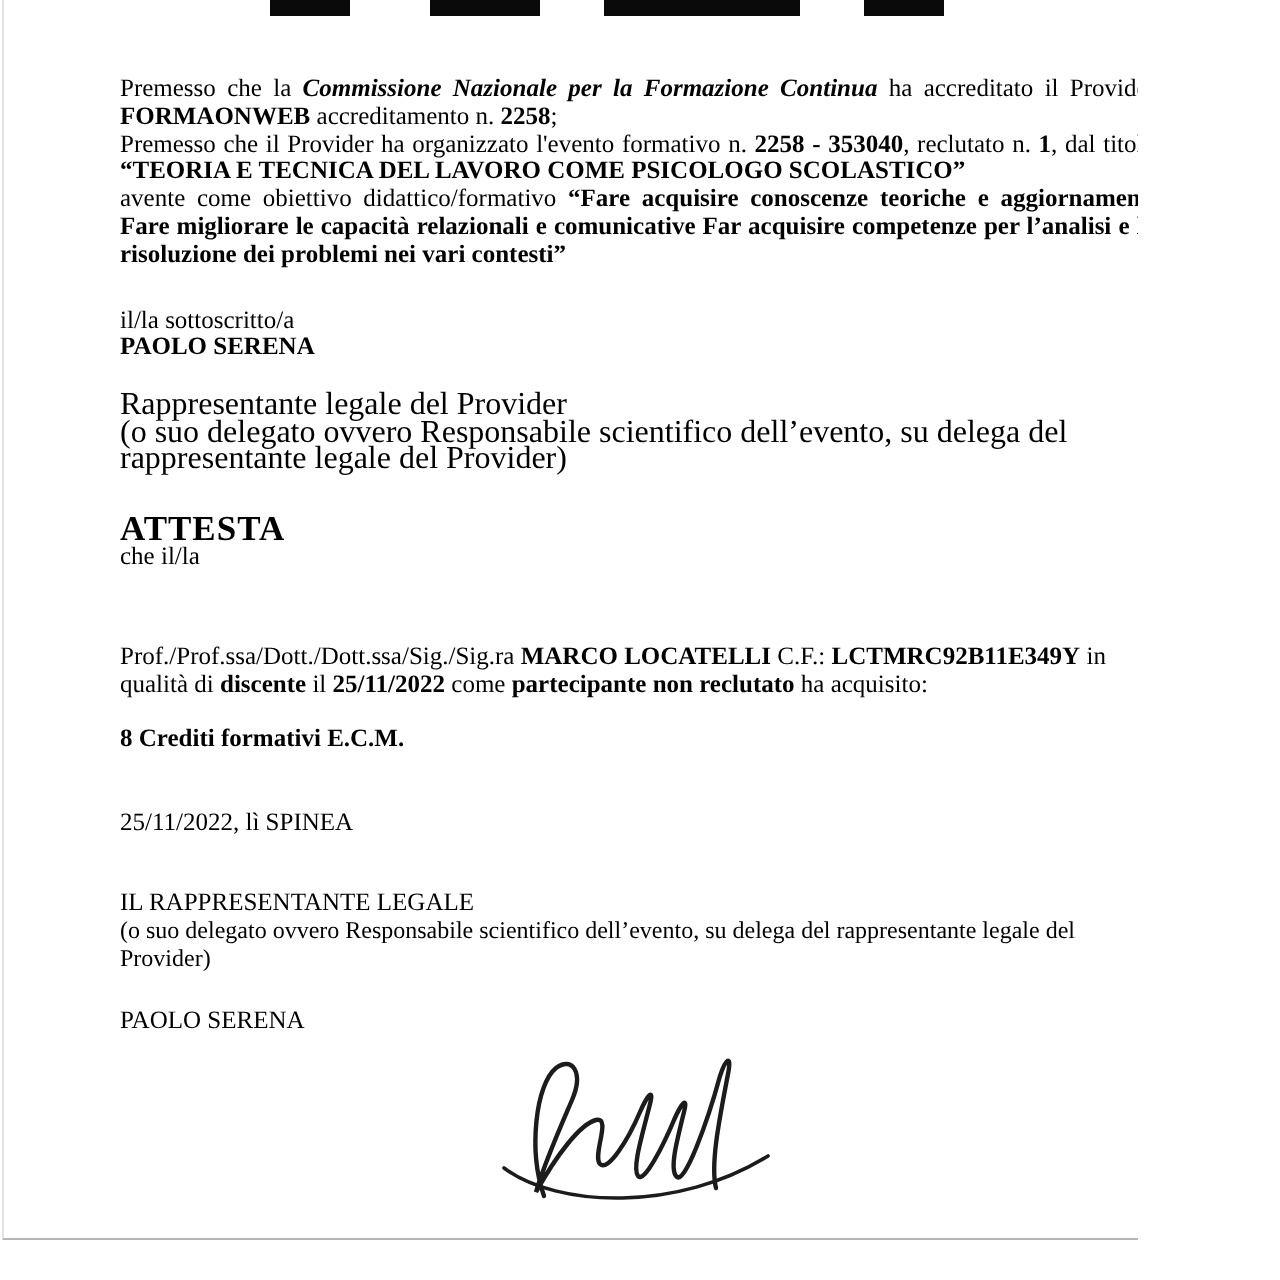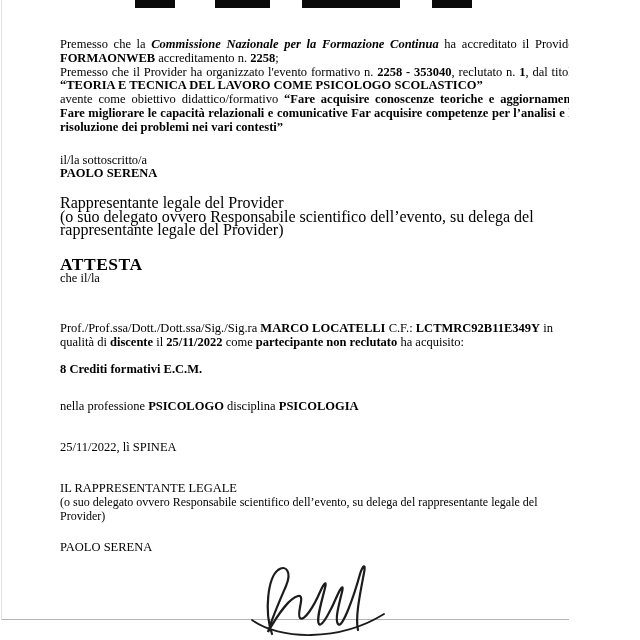--- a/index.html
+++ b/index.html
@@ -96,23 +96,20 @@
 
       <div class="center attesta">ATTESTA</div>
       <div class="center cheilla">che il/la</div>
 
       <div class="center blk-discente">
         <span>Prof./Prof.ssa/Dott./Dott.ssa/Sig./Sig.ra </span><b>MARCO LOCATELLI</b><span> C.F.: </span><b>LCTMRC92B11E349Y</b><span> in qualità di </span><b>discente</b><span> il </span><b>25/11/2022</b><span> come </span><b>partecipante non reclutato</b><span> ha acquisito:</span>
       </div>
 
       <div class="center credits">8 Crediti formativi E.C.M.</div>
 
-      <div class="professione">
-        <span>nella professione </span><b>PSICOLOGO</b><span> disciplina </span><b>PSICOLOGIA</b>
-      </div>
 
       <div class="dateline">25/11/2022, lì SPINEA</div>
 
       <div class="center blk-legale">
         <span>IL RAPPRESENTANTE LEGALE</span><br>
         <span class="legal-sub">(o suo delegato ovvero Responsabile scientifico dell’evento, su delega del rappresentante legale del Provider)</span>
         <div class="legal-name">PAOLO SERENA</div>
       </div>
 
       <div class="sig-wrap">

